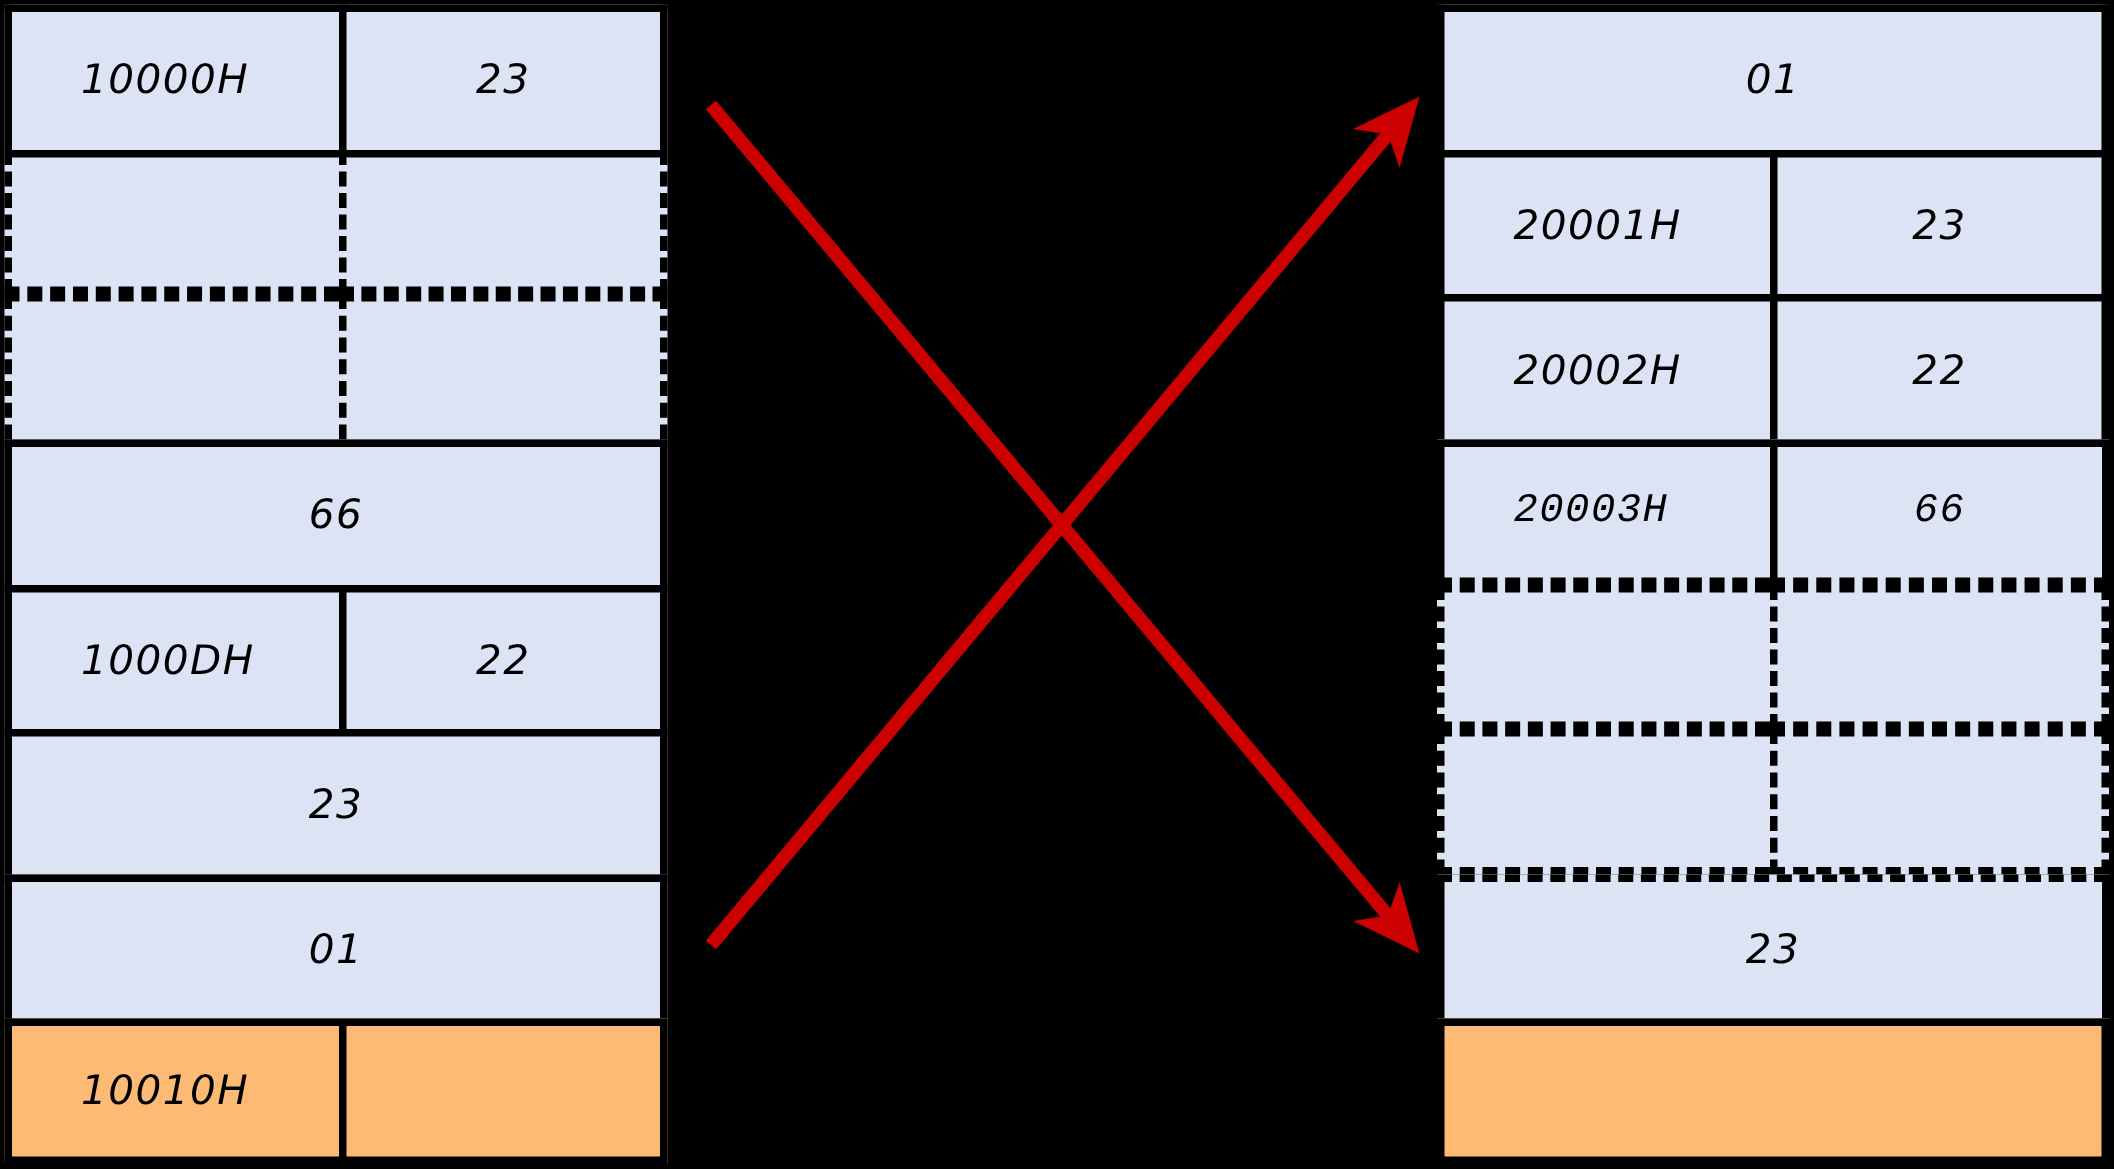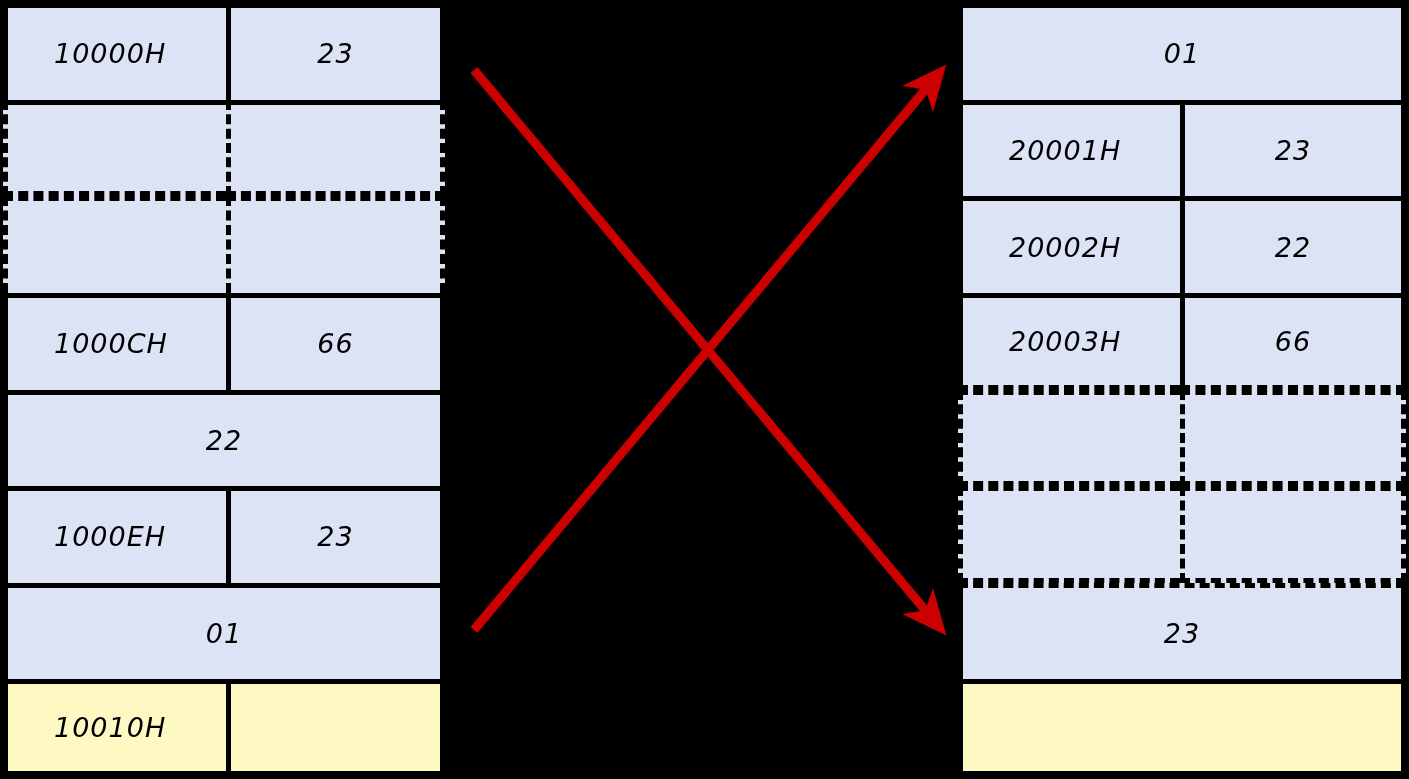--- a/index.html
+++ b/index.html
@@ -52,33 +52,33 @@
     padding-left: 46px;
   }
   .mem-cell.val {
     justify-content: center;
   }
   #left-table  .mem-cell.addr { flex: 0 0 223px; }
   #left-table  .mem-cell.val  { flex: 1 1 auto; }
   #right-table .mem-cell.addr { flex: 0 0 222px; }
   #right-table .mem-cell.val  { flex: 1 1 auto; }
 
-  .mem-cell.empty-bg { background: #fef9c3; }
+  .mem-cell.empty-bg { background: #fdba74; }
 
   
   .mem-row .mem-cell            { border: 5px solid #000000; border-right-width: 0; border-bottom-width: 0; }
   .mem-row .mem-cell.last-col   { border-right-width: 5px; }
   .mem-row.last-row .mem-cell   { border-bottom-width: 5px; }
 
   
   .mem-row.dashed-top    .mem-cell { border-top-style: dashed; }
   .mem-row.dashed-left   .mem-cell.addr { border-left-style: dashed; }
   .mem-row.dashed-left   .mem-cell.val  { border-left-style: dashed; }
   .mem-row.dashed-right  .mem-cell.last-col { border-right-style: dashed; }
-  .mem-row.dashed-bottom .mem-cell { border-bottom-width: 5px; border-bottom-style: dashed; }
+  .mem-row.dashed-bottom .mem-cell { border-bottom-width: 5px; border-bottom-style: dashed; font-family: Liberation Mono, monospace; }
 
   
   #arrow-layer {
     position: absolute;
     left: 0; top: 0;
     width: 1409px;
     height: 779px;
     pointer-events: none;
   }
 </style>
@@ -94,28 +94,27 @@
       </div>
       <div class="mem-row dashed-bottom dashed-left dashed-right">
         <div class="mem-cell addr"></div>
         <div class="mem-cell val last-col"></div>
       </div>
       <div class="mem-row dashed-top dashed-left dashed-right">
         <div class="mem-cell addr"></div>
         <div class="mem-cell val last-col"></div>
       </div>
       <div class="mem-row">
-        <div class="mem-cell addr">1000CH</div>
         <div class="mem-cell val last-col">66</div>
       </div>
       <div class="mem-row">
+        <div class="mem-cell addr">1000DH</div>
         <div class="mem-cell val last-col">22</div>
       </div>
       <div class="mem-row">
-        <div class="mem-cell addr">1000EH</div>
         <div class="mem-cell val last-col">23</div>
       </div>
       <div class="mem-row">
         <div class="mem-cell val last-col">01</div>
       </div>
       <div class="mem-row last-row">
         <div class="mem-cell addr empty-bg">10010H</div>
         <div class="mem-cell val last-col empty-bg"></div>
       </div>
     </div>

